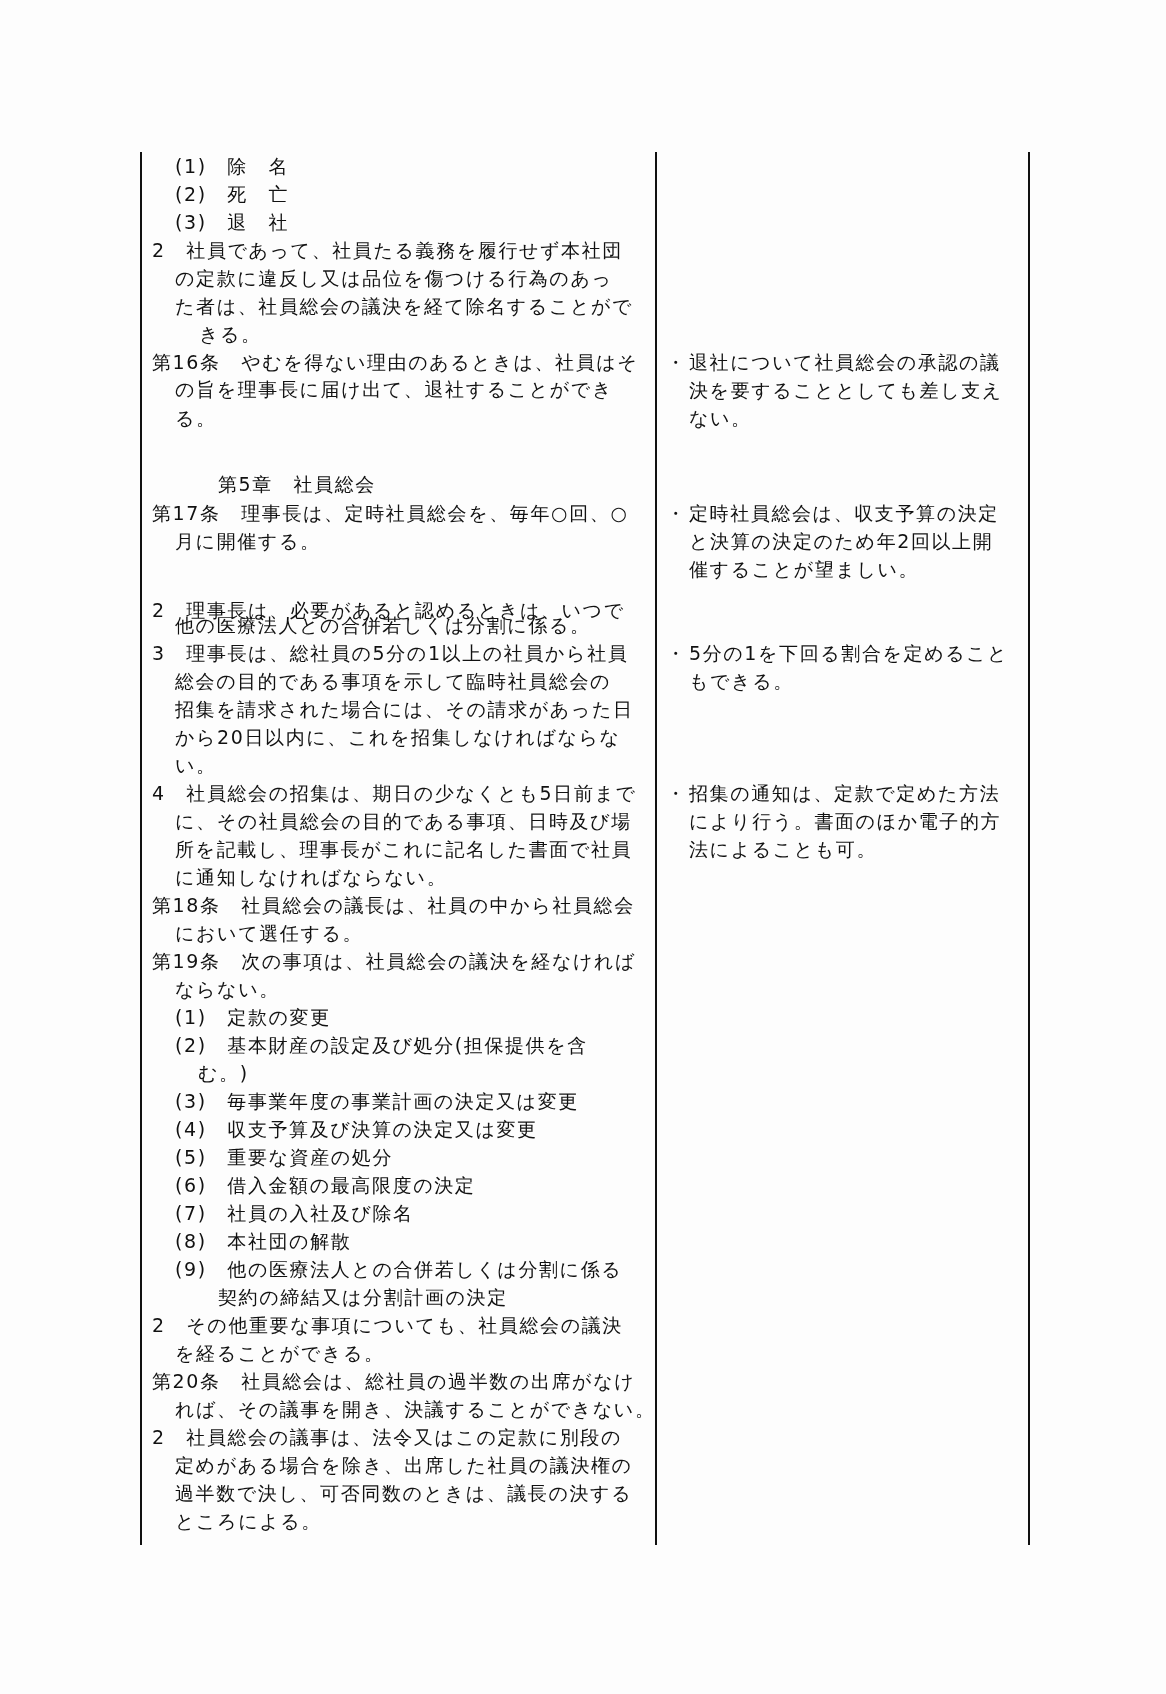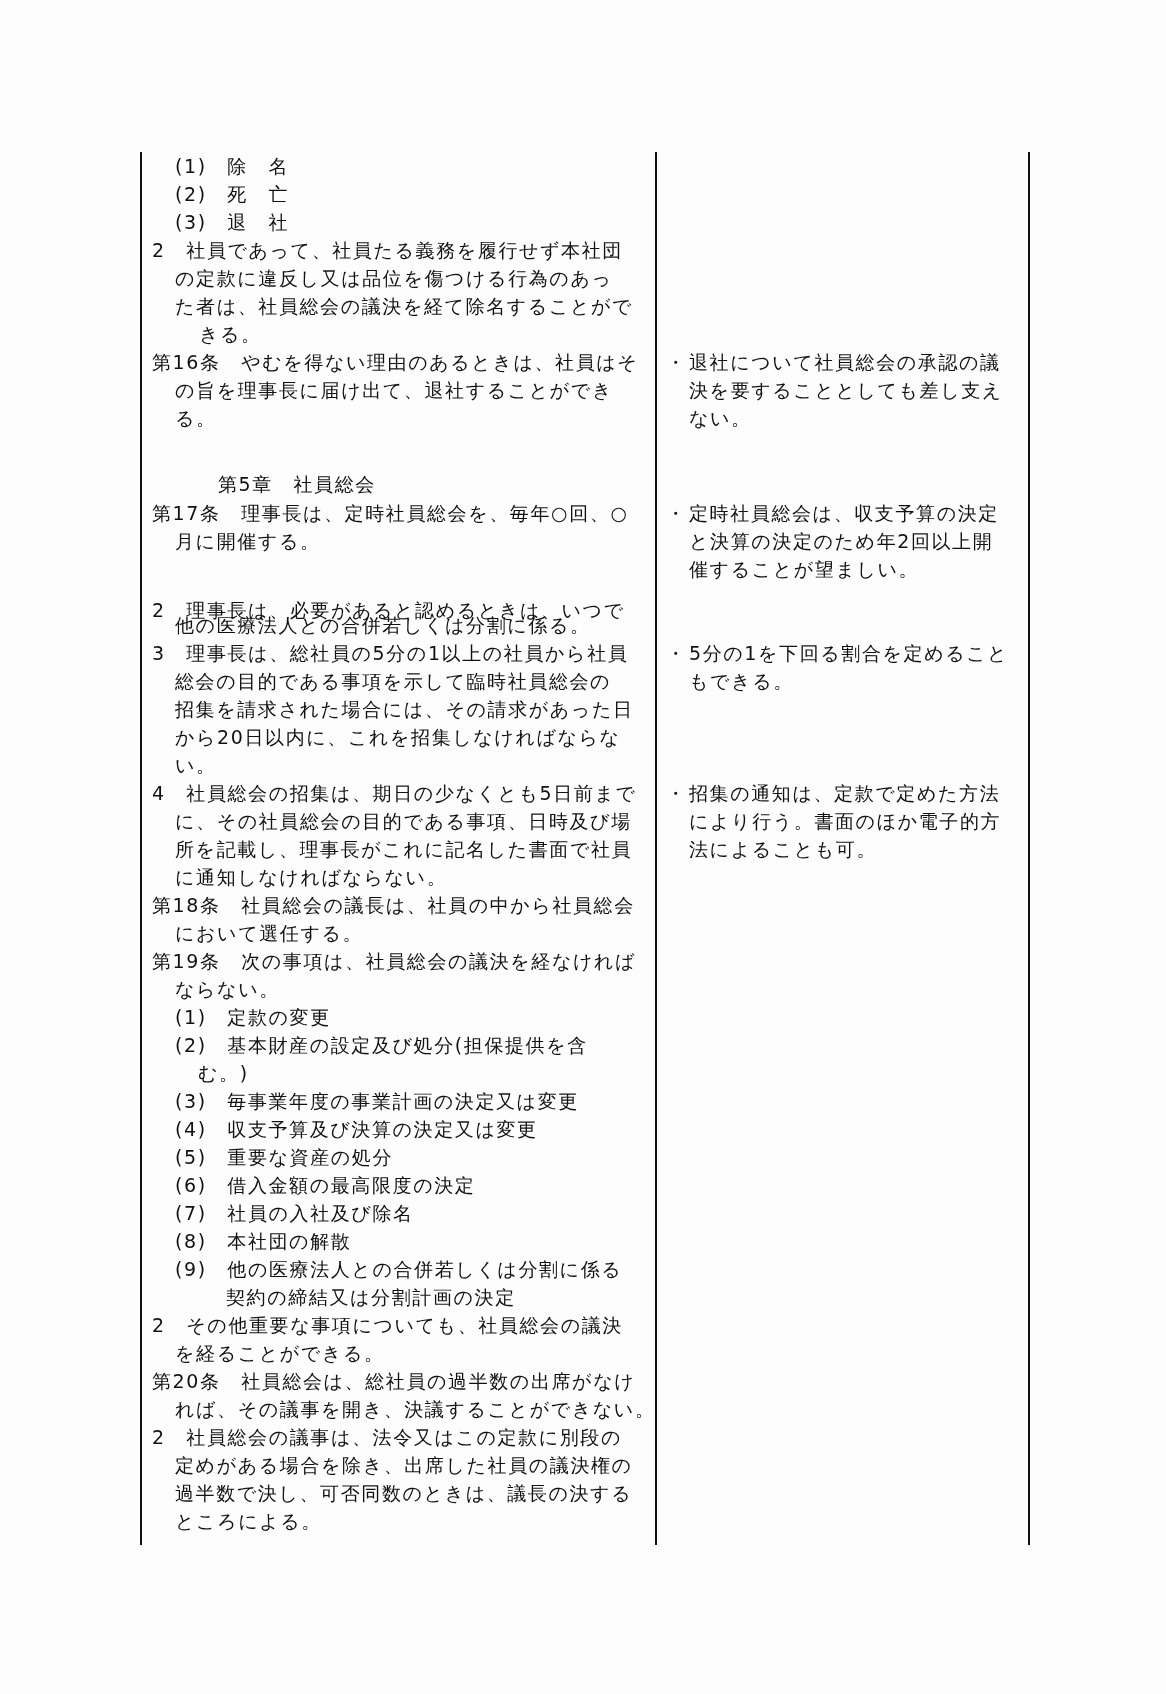--- a/index.html
+++ b/index.html
@@ -10,42 +10,42 @@
   .vline.left { left: 140px; }
   .vline.mid { left: 655px; }
   .vline.right { left: 1028px; }
   .col { position: absolute; }
   .col.left { left: 152px; width: 500px; }
   .col.right { left: 666px; width: 356px; }
   .ln { position: absolute; left: 0; height: 28px; line-height: 28px; font-size: 19px;
         white-space: nowrap; letter-spacing: 1.6px; }
   .ln.i1 { left: 23px; }
   .ln.i2 { left: 46px; }
-  .ln.i3 { left: 66px; margin-left: 8px; }
+  .ln.i3 { left: 66px; }
   .ln.chapter { left: 66px; }
   .bullet { display: inline-block; width: 23px; }
 </style>
 </head>
 <body>
 
 <div class="page">
   <div class="vline left"></div>
   <div class="vline mid"></div>
   <div class="vline right"></div>
 
   <div class="col left" id="left-col">
       <div class="ln i1" style="top: 152px;">(1)　除　名</div>
       <div class="ln i1" style="top: 180px;">(2)　死　亡</div>
       <div class="ln i1" style="top: 208px;">(3)　退　社</div>
       <div class="ln " style="top: 236px;">2　社員であって、社員たる義務を履行せず本社団</div>
       <div class="ln i1" style="top: 264px;">の定款に違反し又は品位を傷つける行為のあっ</div>
       <div class="ln i1" style="top: 292px;">た者は、社員総会の議決を経て除名することがで</div>
       <div class="ln i1" style="top: 320px; margin-left: 24px;">きる。</div>
       <div class="ln " style="top: 348px;">第16条　やむを得ない理由のあるときは、社員はそ</div>
-      <div class="ln i1" style="top: 376px;">の旨を理事長に届け出て、退社することができ</div>
+      <div class="ln i1" style="top: 376px; font-family: Liberation Serif, serif;">の旨を理事長に届け出て、退社することができ</div>
       <div class="ln i1" style="top: 404px;">る。</div>
       <div class="ln chapter" style="top: 470px;">第5章　社員総会</div>
       <div class="ln " style="top: 499px;">第17条　理事長は、定時社員総会を、毎年○回、○</div>
       <div class="ln i1" style="top: 527px;">月に開催する。</div>
       <div class="ln " style="top: 596px; text-align: right;">2　理事長は、必要があると認めるときは、いつで</div>
       <div class="ln i1" style="top: 611px;">他の医療法人との合併若しくは分割に係る。</div>
       <div class="ln " style="top: 639px;">3　理事長は、総社員の5分の1以上の社員から社員</div>
       <div class="ln i1" style="top: 667px;">総会の目的である事項を示して臨時社員総会の</div>
       <div class="ln i1" style="top: 695px;">招集を請求された場合には、その請求があった日</div>
       <div class="ln i1" style="top: 723px;">から20日以内に、これを招集しなければならな</div>

